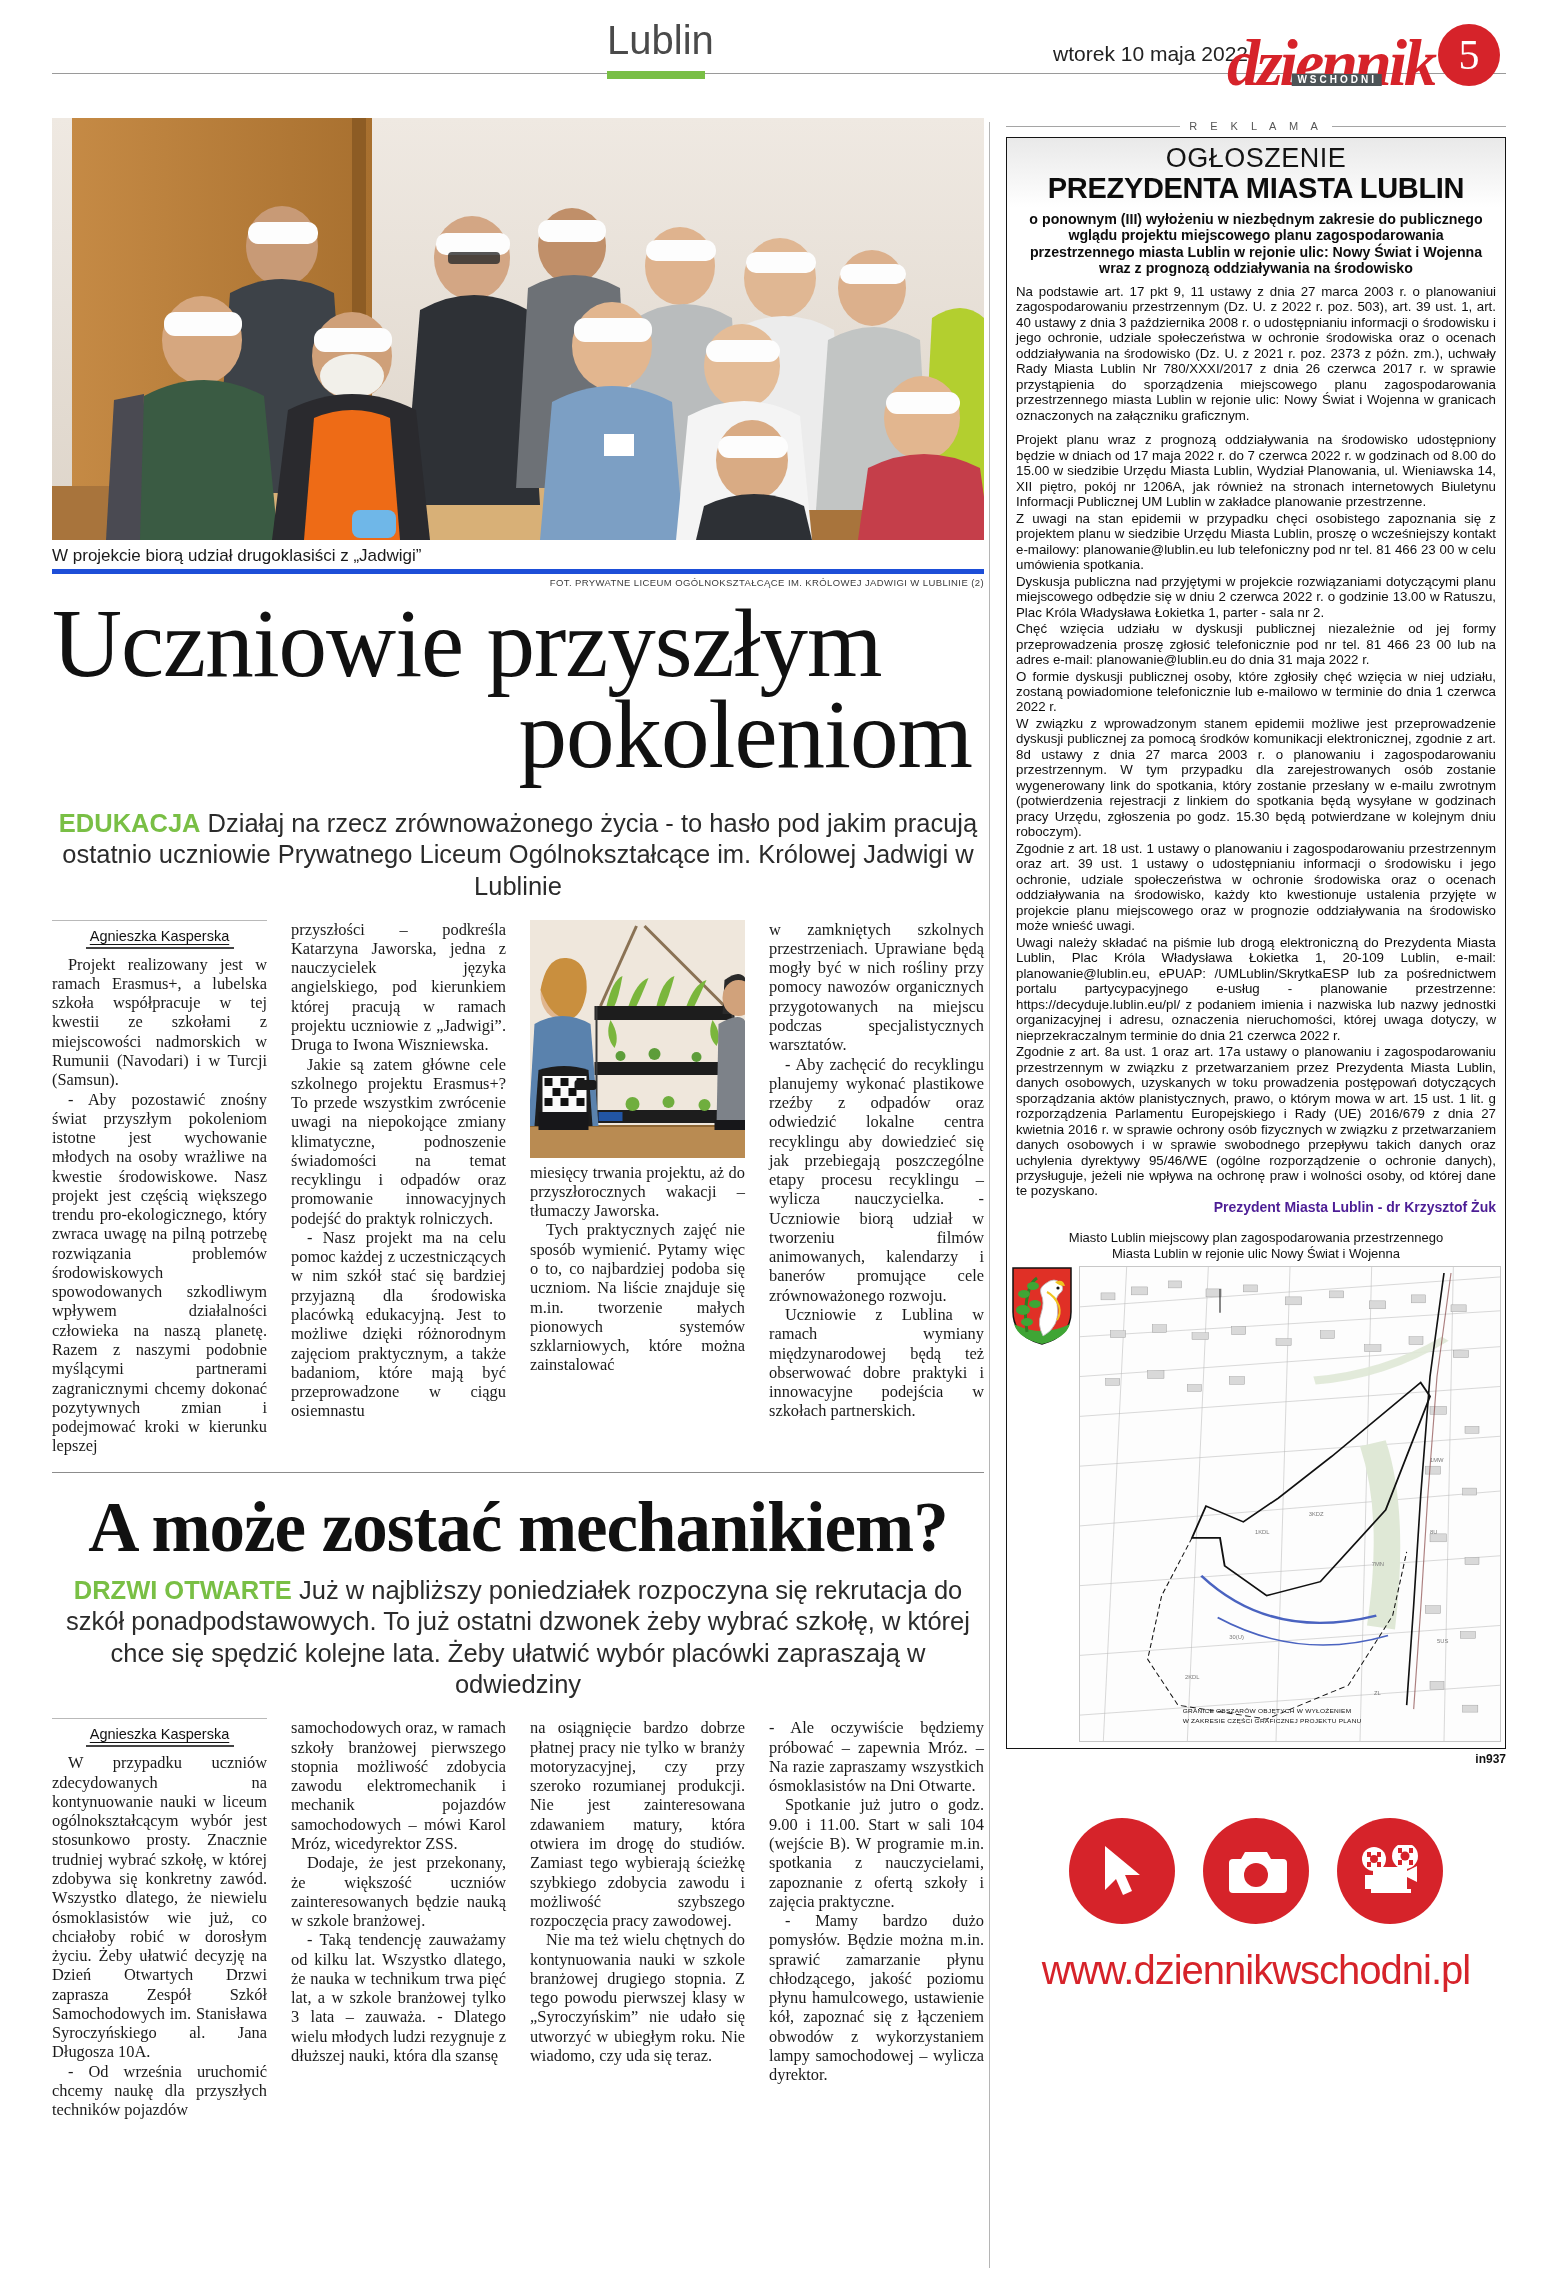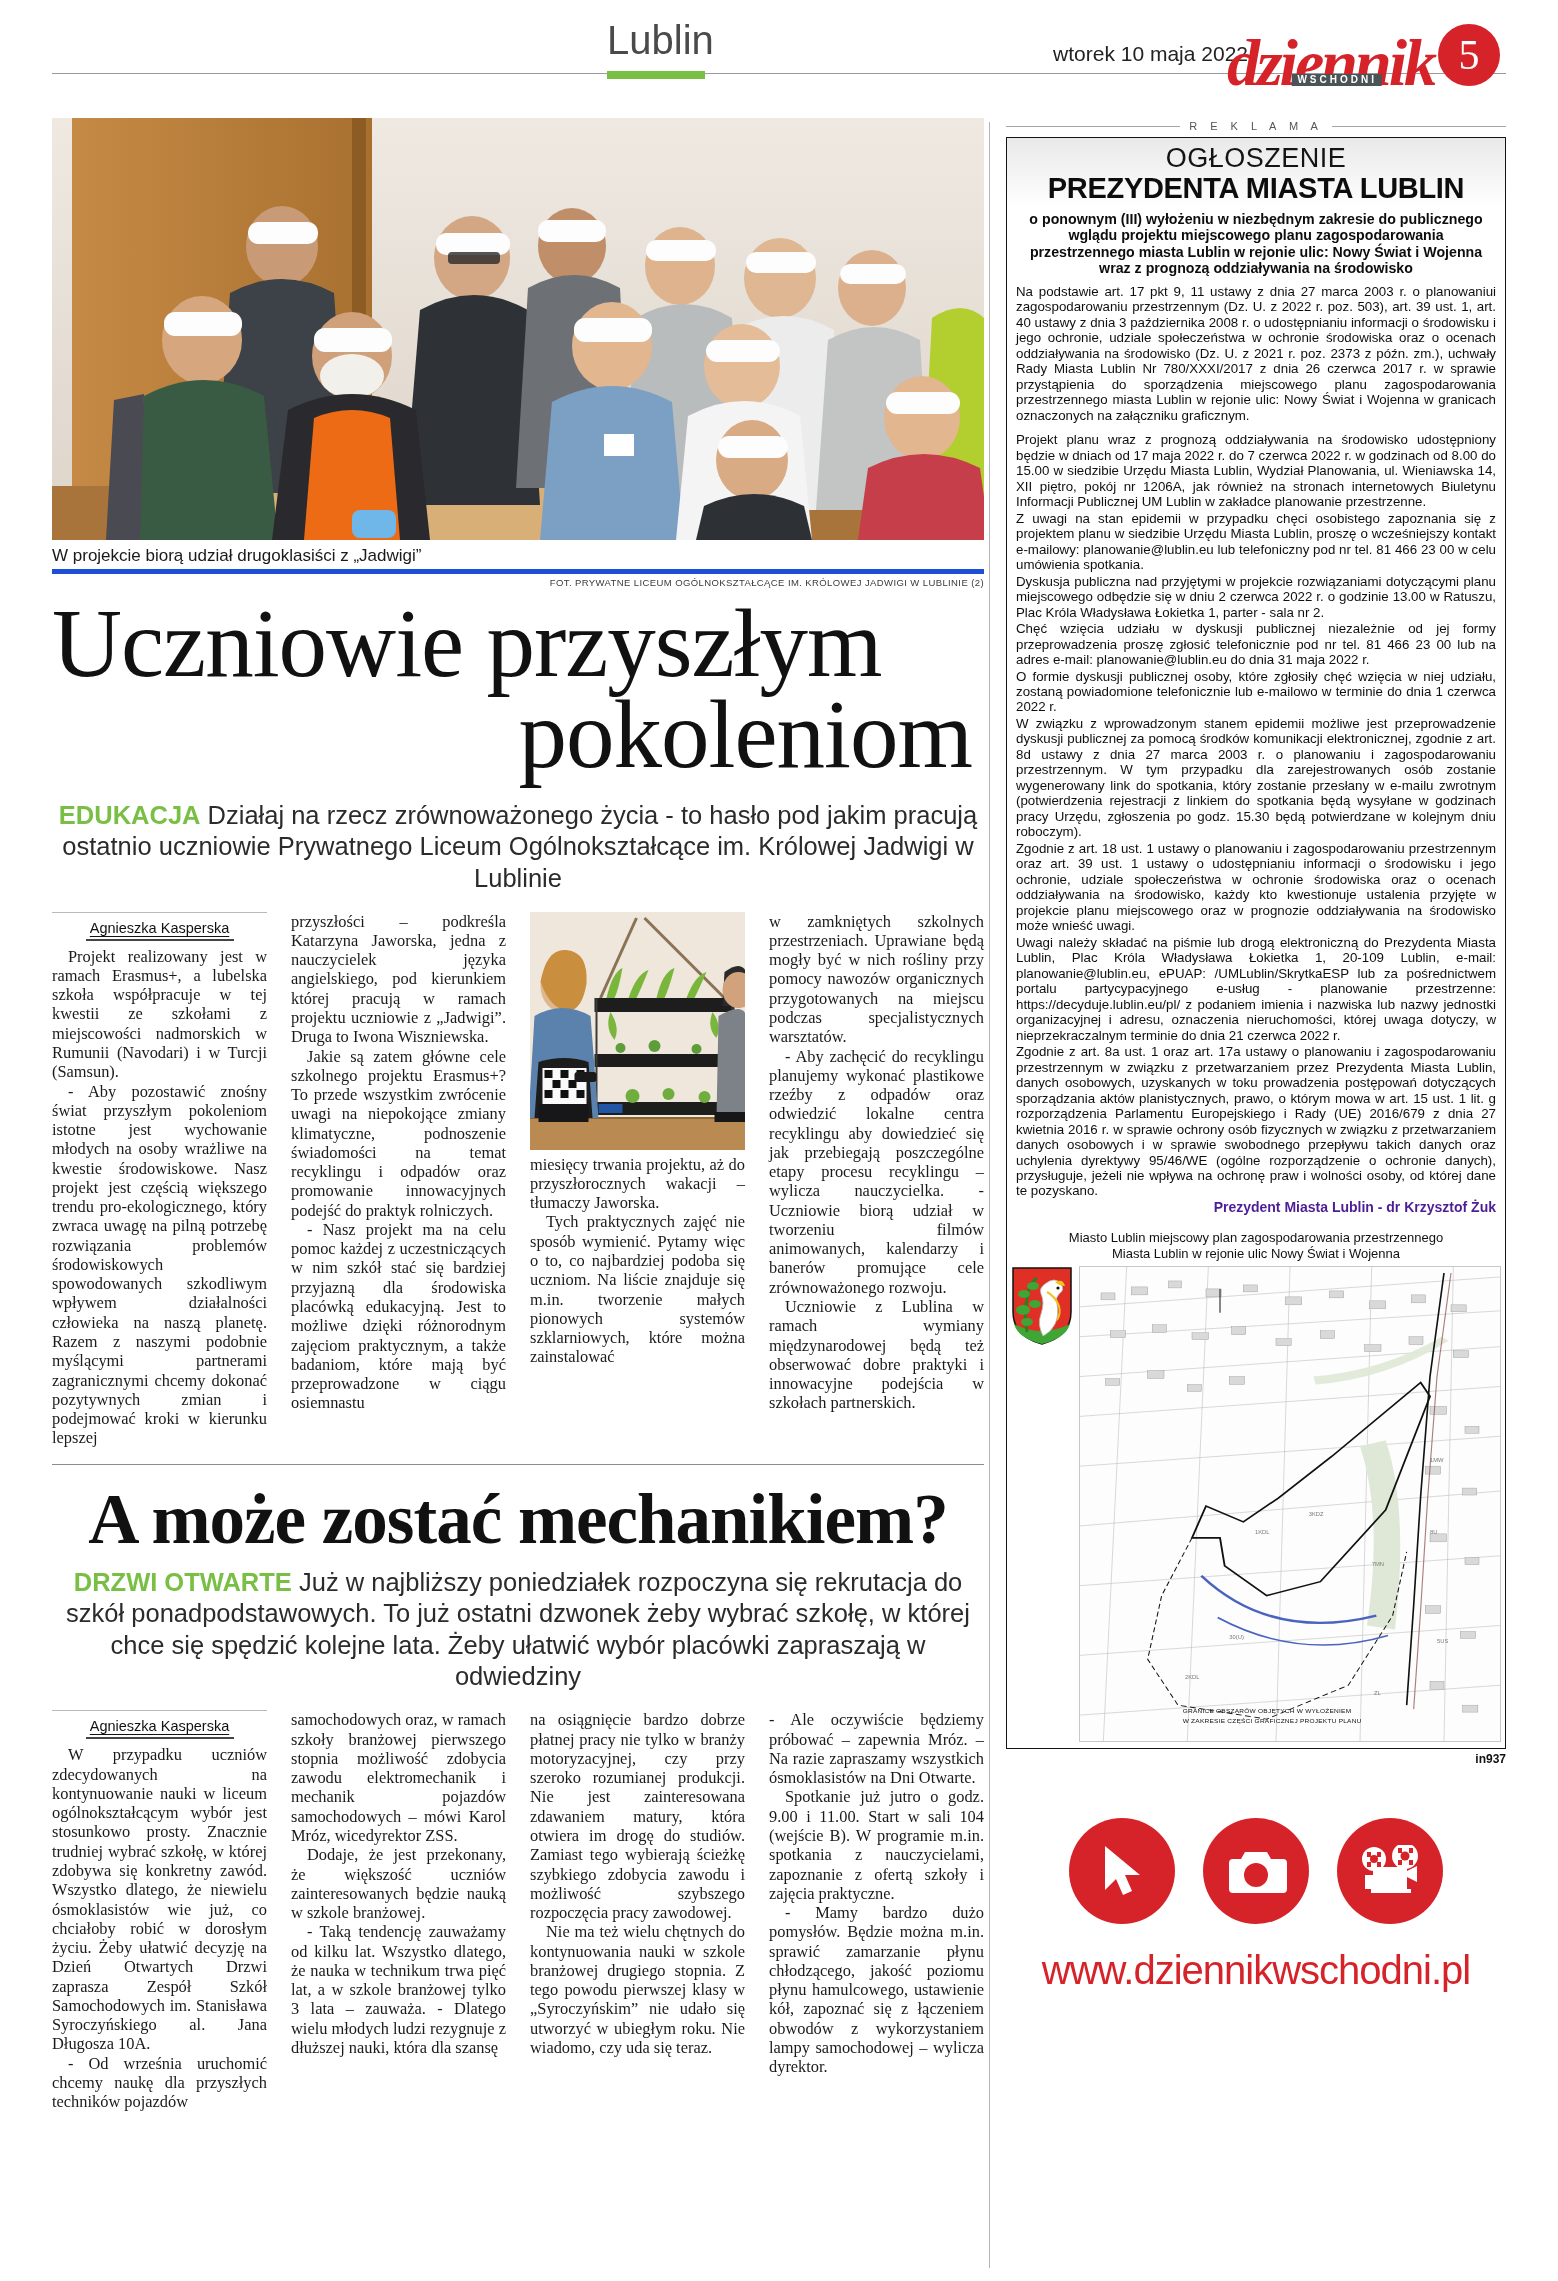--- a/index.html
+++ b/index.html
@@ -77,21 +77,21 @@
   
   .headline-1 {
     font-family:"Liberation Serif", serif;
     font-size:97px; line-height:0.94; font-weight:400;
     letter-spacing:-1px; margin-top:10px; color:#111;
   }
   .headline-1 .l1 { display:block; text-align:left; }
   .headline-1 .l2 { display:block; text-align:right; padding-right:12px; }
 
   .lead-1 {
-    margin-top:20px; font-size:25.5px; line-height:1.22;
+    margin-top:28px; font-size:25.5px; line-height:1.22;
     color:#2b2b2b; text-align:center; font-weight:400;
   }
   .lead-1 .kicker { color:#79bf45; font-weight:700; letter-spacing:0px; }
   .lead-1 .lead-body { font-weight:400; }
 
   
   .article-cols {
     margin-top:18px; display:flex; gap:24px;
     font-family:"Liberation Serif", serif;
   }

